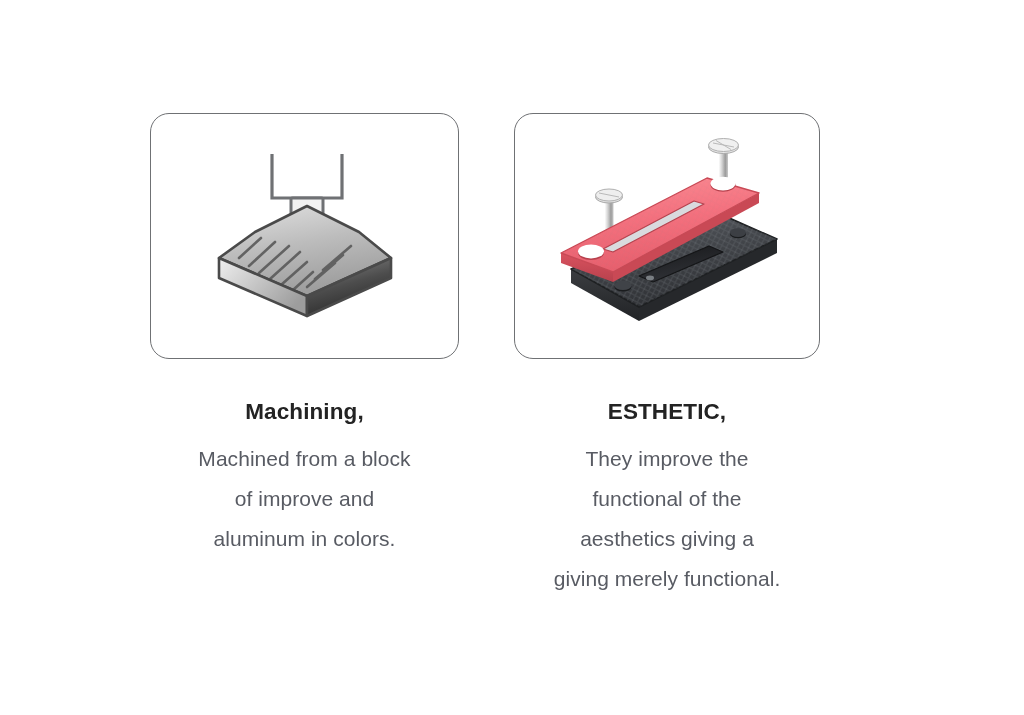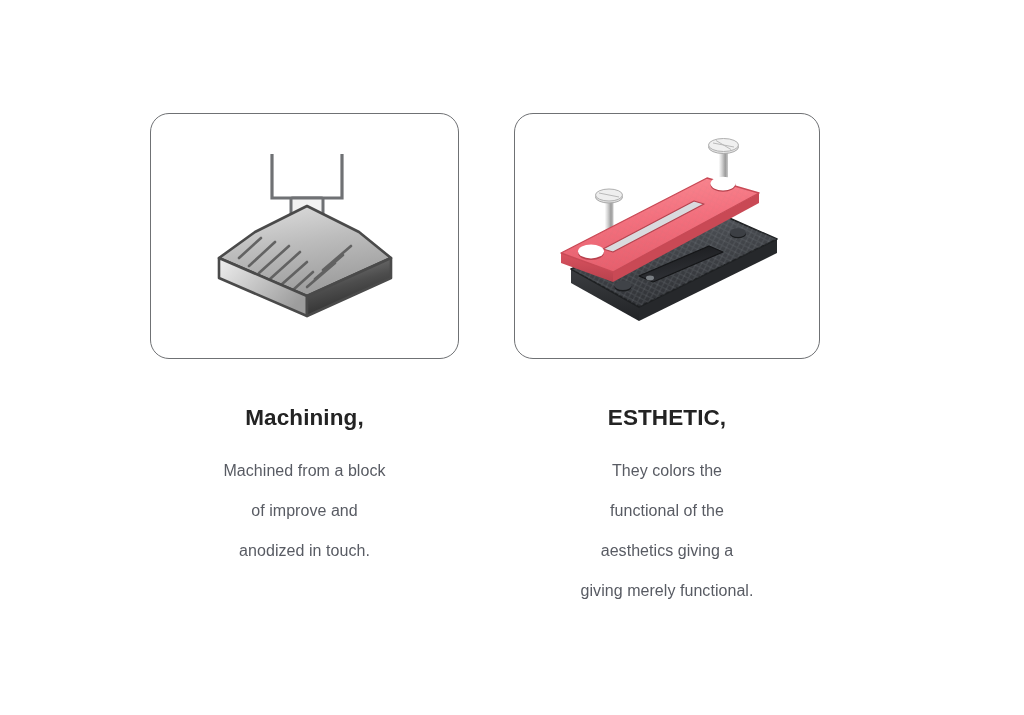--- a/index.html
+++ b/index.html
@@ -58,25 +58,25 @@
     text-align: center;
   }
   .feature-col.col-2 .feature-text { width: 340px; }
 
   .feature-title {
     font-size: 22.5px;
     font-weight: bold;
     color: #232323;
     letter-spacing: 0.1px;
     line-height: 40px;
-    margin: 13px;
+    margin: 7px;
   }
 
   .feature-desc {
-    font-size: 16px;
+    font-size: 21px;
     font-weight: normal;
     color: #585b63;
     line-height: 40px;
     margin: 0;
     letter-spacing: 0.05px;
   }
   .feature-desc .line { display: block; }
 </style>
 </head>
 <body>
@@ -138,21 +138,21 @@
 
         <path d="M112 160 L196 122 L196 142 L112 180 Z" fill="url(#blkFrontR)" stroke="#4a4a4a" stroke-width="2.6" stroke-linejoin="round"></path>
       </svg>
     </div>
 
     <div class="feature-text">
       <p class="feature-title">Machining,</p>
       <p class="feature-desc">
         <span class="line">Machined from a block</span>
         <span class="line">of improve and</span>
-        <span class="line">anodized in touch.</span>
+        <span class="line">aluminum in colors.</span>
       </p>
     </div>
   </div>
 
   <div class="feature-col col-2">
 
     <div class="icon-card">
       <svg width="280" height="230" viewBox="0 0 280 230">
         <defs>
           <linearGradient id="plateTop" x1="0" y1="0" x2="0.3" y2="1">
@@ -263,21 +263,21 @@
         <g>
           <ellipse cx="82" cy="74" rx="13.5" ry="6" fill="#eeeeee" stroke="#b0b0b0" stroke-width="1"></ellipse>
           <line x1="72" y1="72" x2="92" y2="76" stroke="#b9b9b9" stroke-width="1"></line>
         </g>
       </svg>
     </div>
 
     <div class="feature-text">
       <p class="feature-title">ESTHETIC,</p>
       <p class="feature-desc">
-        <span class="line">They colors the</span>
+        <span class="line">They improve the</span>
         <span class="line">functional of the</span>
         <span class="line">aesthetics giving a</span>
         <span class="line">giving merely functional.</span>
       </p>
     </div>
   </div>
 
 </div>
 
 </body></html>

